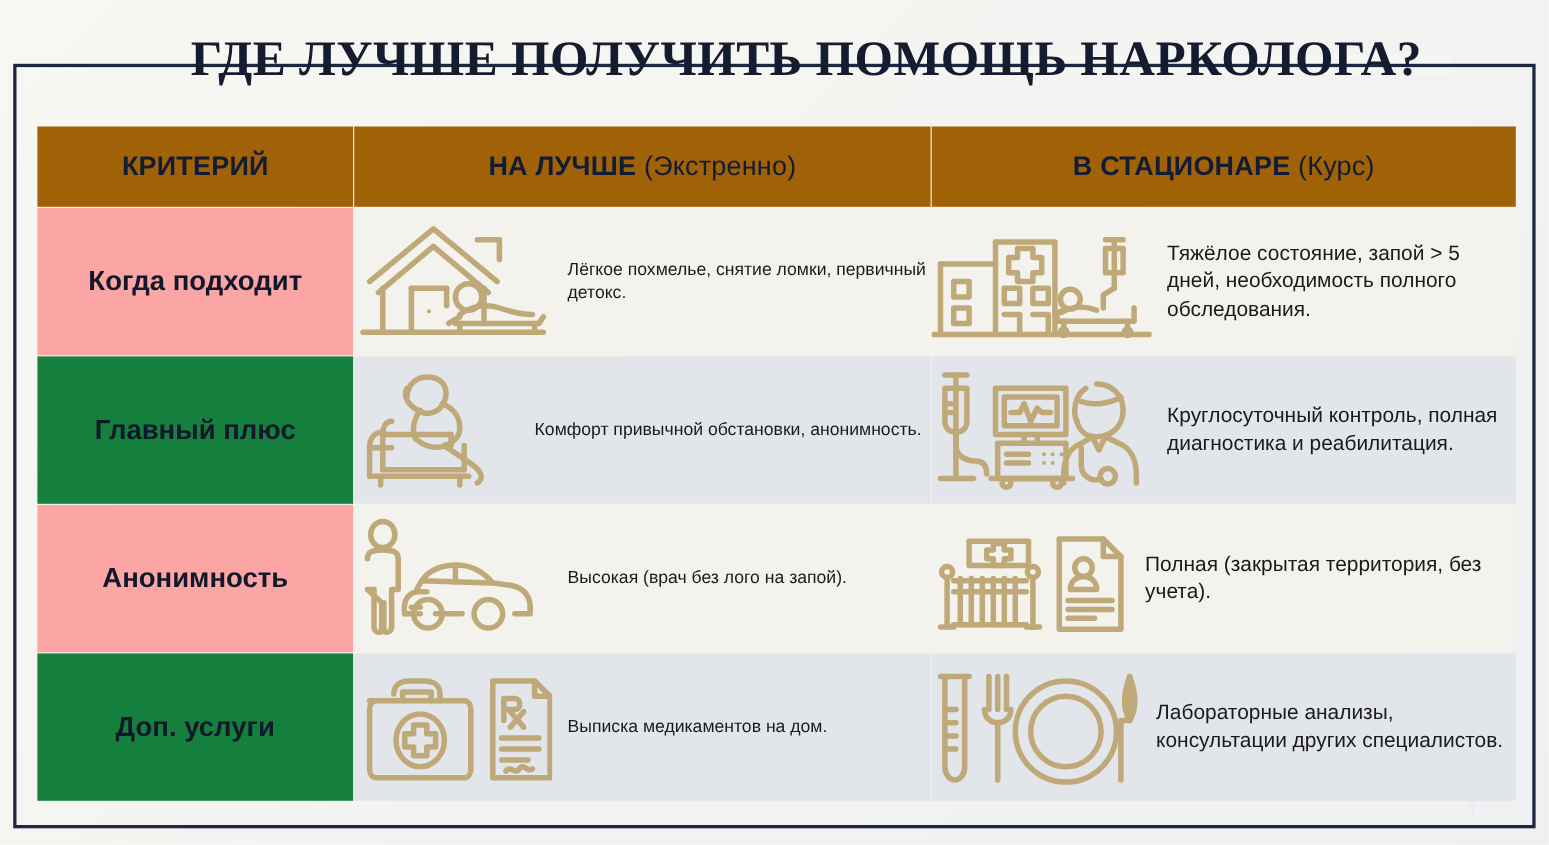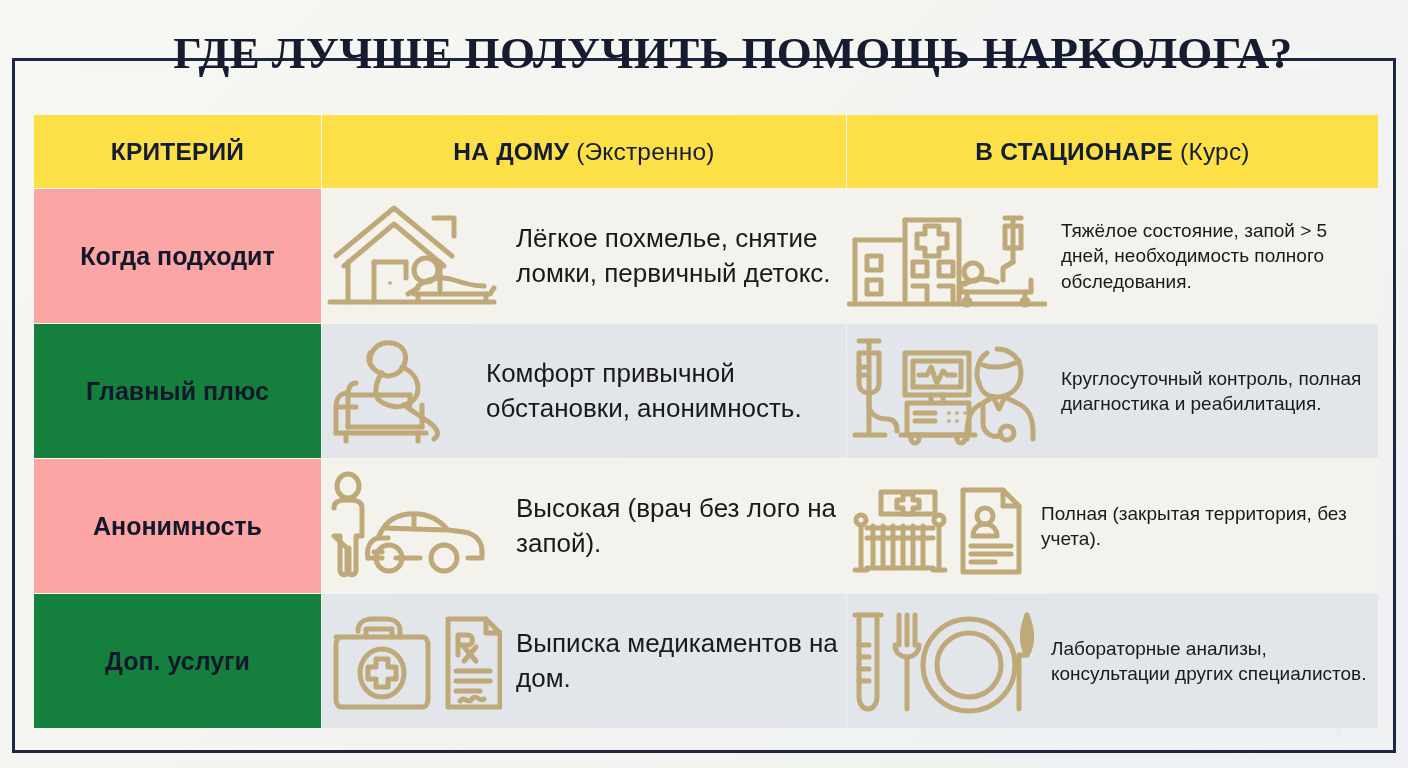--- a/index.html
+++ b/index.html
@@ -81,21 +81,21 @@
     vertical-align: middle;
   }
 
   col.c-crit { width: 287px; }
   col.c-home { width: 524px; }
   col.c-hosp { width: 531px; }
 
   
   .hdr {
     height: 73px;
-    background: #fde047;
+    background: #a16207;
     text-align: center;
     color: #131c35;
     font-size: 24.5px;
     font-weight: 700;
     letter-spacing: 0.2px;
   }
   .hdr .reg { font-weight: 400; }
   .hdr-crit { font-size: 24.5px; }
 
   
@@ -125,21 +125,21 @@
   }
   .icon-wrap {
     flex: 0 0 auto;
     display: flex;
     align-items: center;
     justify-content: center;
   }
   .desc {
     flex: 1 1 auto;
     color: #1a1a1a;
-    font-size: 26px;
+    font-size: 16px;
     line-height: 1.34;
     font-weight: 400;
   }
   .desc-hosp { font-size: 19px; }
 
   svg.ico { display: block; }
   svg.ico * {
     stroke: #bfa978;
     stroke-width: 5;
     stroke-linecap: round;
@@ -163,21 +163,21 @@
 <table id="table">
   <colgroup>
     <col class="c-crit">
       <col class="c-home">
       <col class="c-hosp">
   </colgroup>
   <thead>
     <tr>
       <th class="hdr hdr-crit">КРИТЕРИЙ</th>
       <th class="hdr">
-        <span>НА ДОМУ</span><span> </span><span class="reg">(Экстренно)</span>
+        <span>НА ЛУЧШЕ</span><span> </span><span class="reg">(Экстренно)</span>
       </th>
       <th class="hdr">
         <span>В СТАЦИОНАРЕ</span><span> </span><span class="reg">(Курс)</span>
       </th>
     </tr>
   </thead>
   <tbody>
 
     <tr>
       <td class="crit crit-a">Когда подходит</td>

